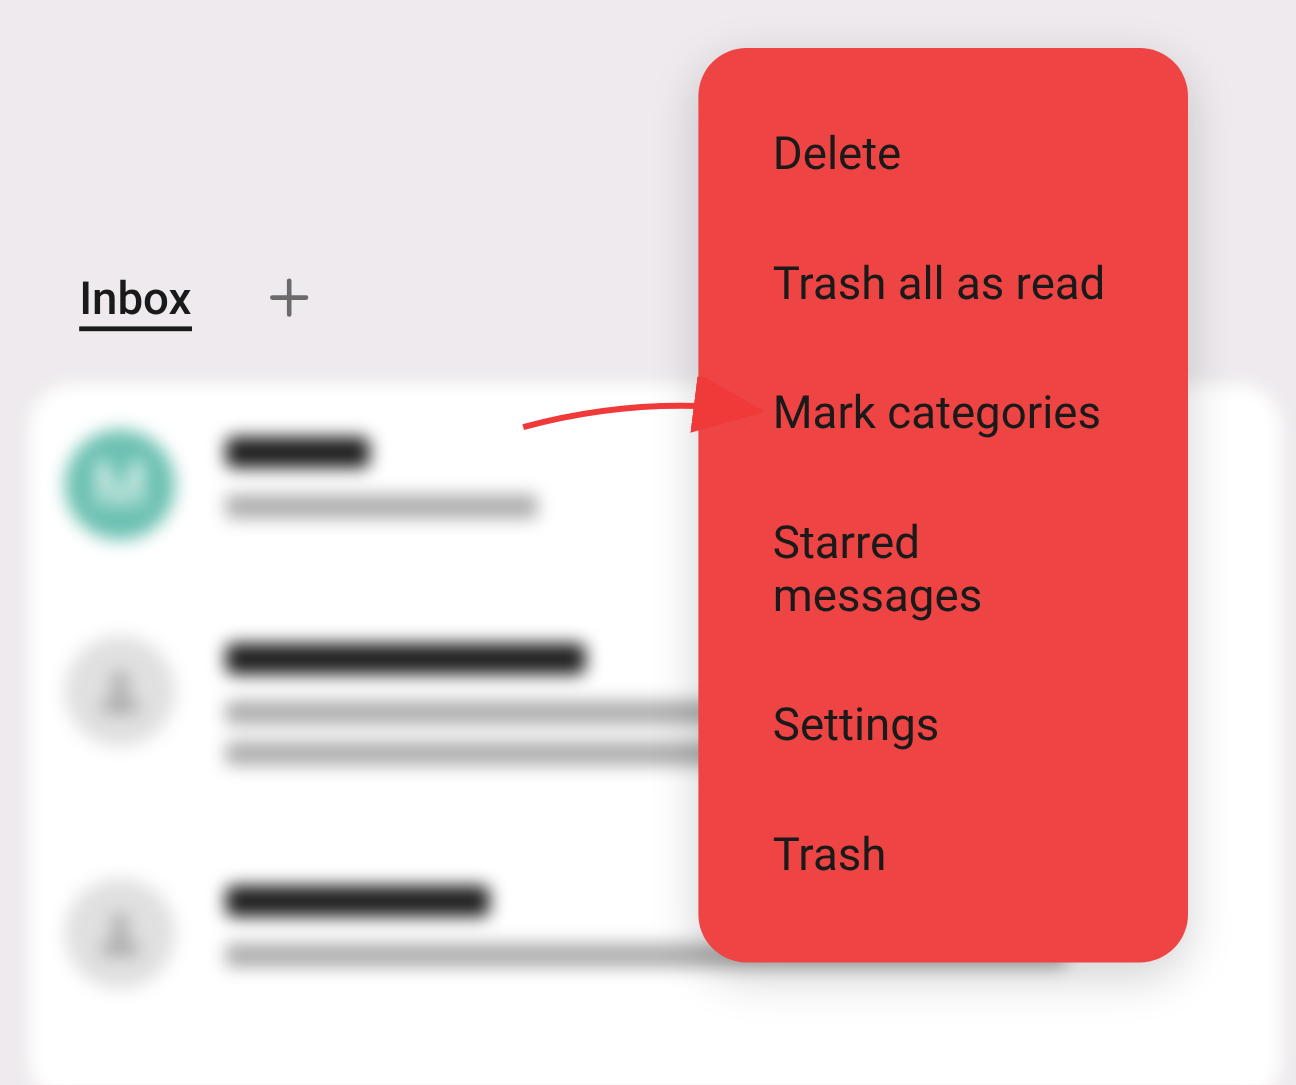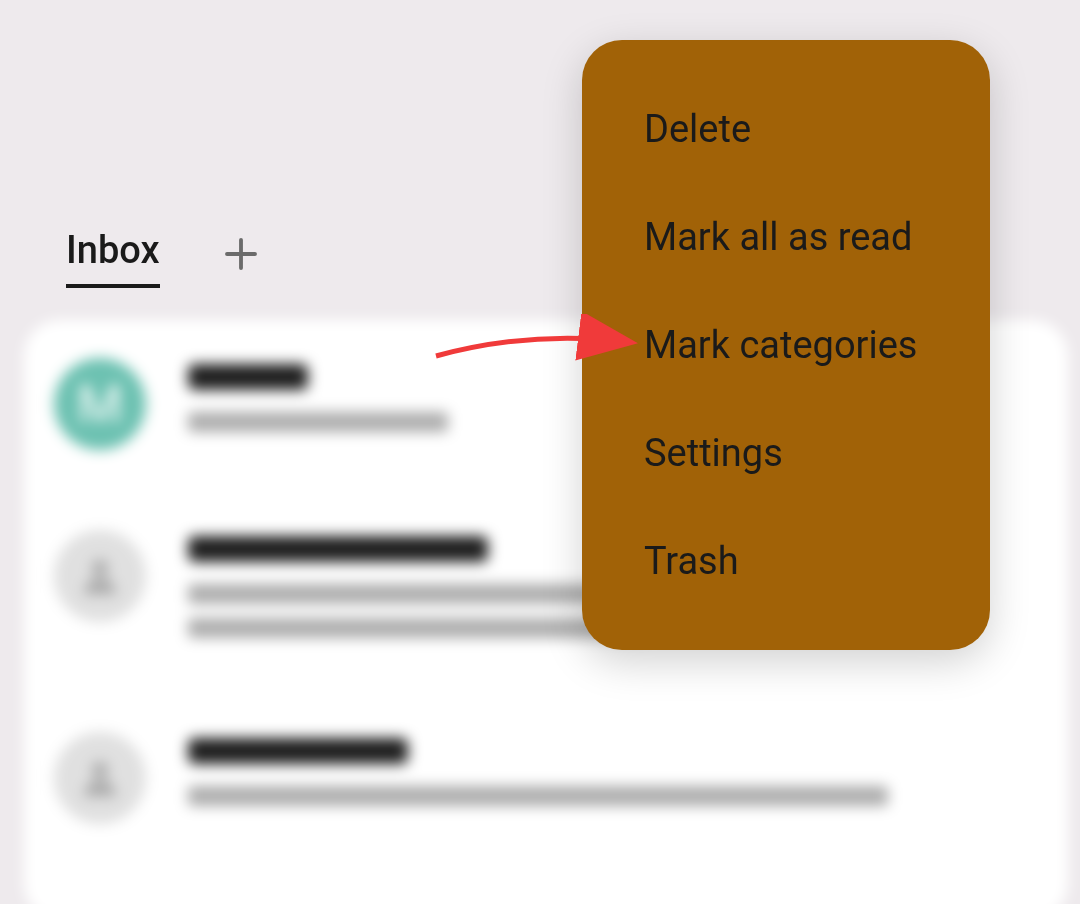--- a/index.html
+++ b/index.html
@@ -16,21 +16,20 @@
       top: 228px;
       left: 66px;
       display: flex;
       align-items: center;
       gap: 60px;
     }
     .tab-label {
       font-size: 38px;
       font-weight: 500;
       color: #1a1a1a;
-      padding-bottom: 12px;
       border-bottom: 4px solid #1a1a1a;
     }
     .plus-icon {
       width: 42px;
       height: 42px;
       display: flex;
       align-items: center;
       justify-content: center;
       color: #6b6b6b;
       margin-top: -8px;
@@ -80,21 +79,21 @@
       background: #4a4a4a;
       border-radius: 4px;
       opacity: 0.45;
       margin-bottom: 14px;
     }
     .menu {
       position: absolute;
       top: 40px;
       left: 582px;
       width: 408px;
-      background: #a16207;
+      background: #ef4444;
       border-radius: 40px;
       box-shadow: 0 12px 40px rgba(0,0,0,0.18);
       padding: 35px 0;
     }
     .menu-item {
       padding: 32px 62px;
       font-size: 38px;
       color: #1a1a1a;
       font-weight: 400;
       cursor: pointer;
@@ -153,22 +152,23 @@
     </div>
     <div class="item-body">
       <div class="blur-bar" style="width:220px"></div>
       <div class="blur-sub" style="width:700px"></div>
     </div>
   </div>
 </div>
 
 <div class="menu">
   <div class="menu-item">Delete</div>
-  <div class="menu-item">Mark all as read</div>
+  <div class="menu-item">Trash all as read</div>
   <div class="menu-item">Mark categories</div>
+  <div class="menu-item">Starred messages</div>
   <div class="menu-item">Settings</div>
   <div class="menu-item">Trash</div>
 </div>
 
 <svg class="arrow" viewBox="0 0 210 48">
   <defs>
     <marker id="arrowhead" markerWidth="12" markerHeight="10" refX="10" refY="5" orient="auto">
       <polygon points="0 0, 12 5, 0 10" fill="#f03a3a"></polygon>
     </marker>
   </defs>

